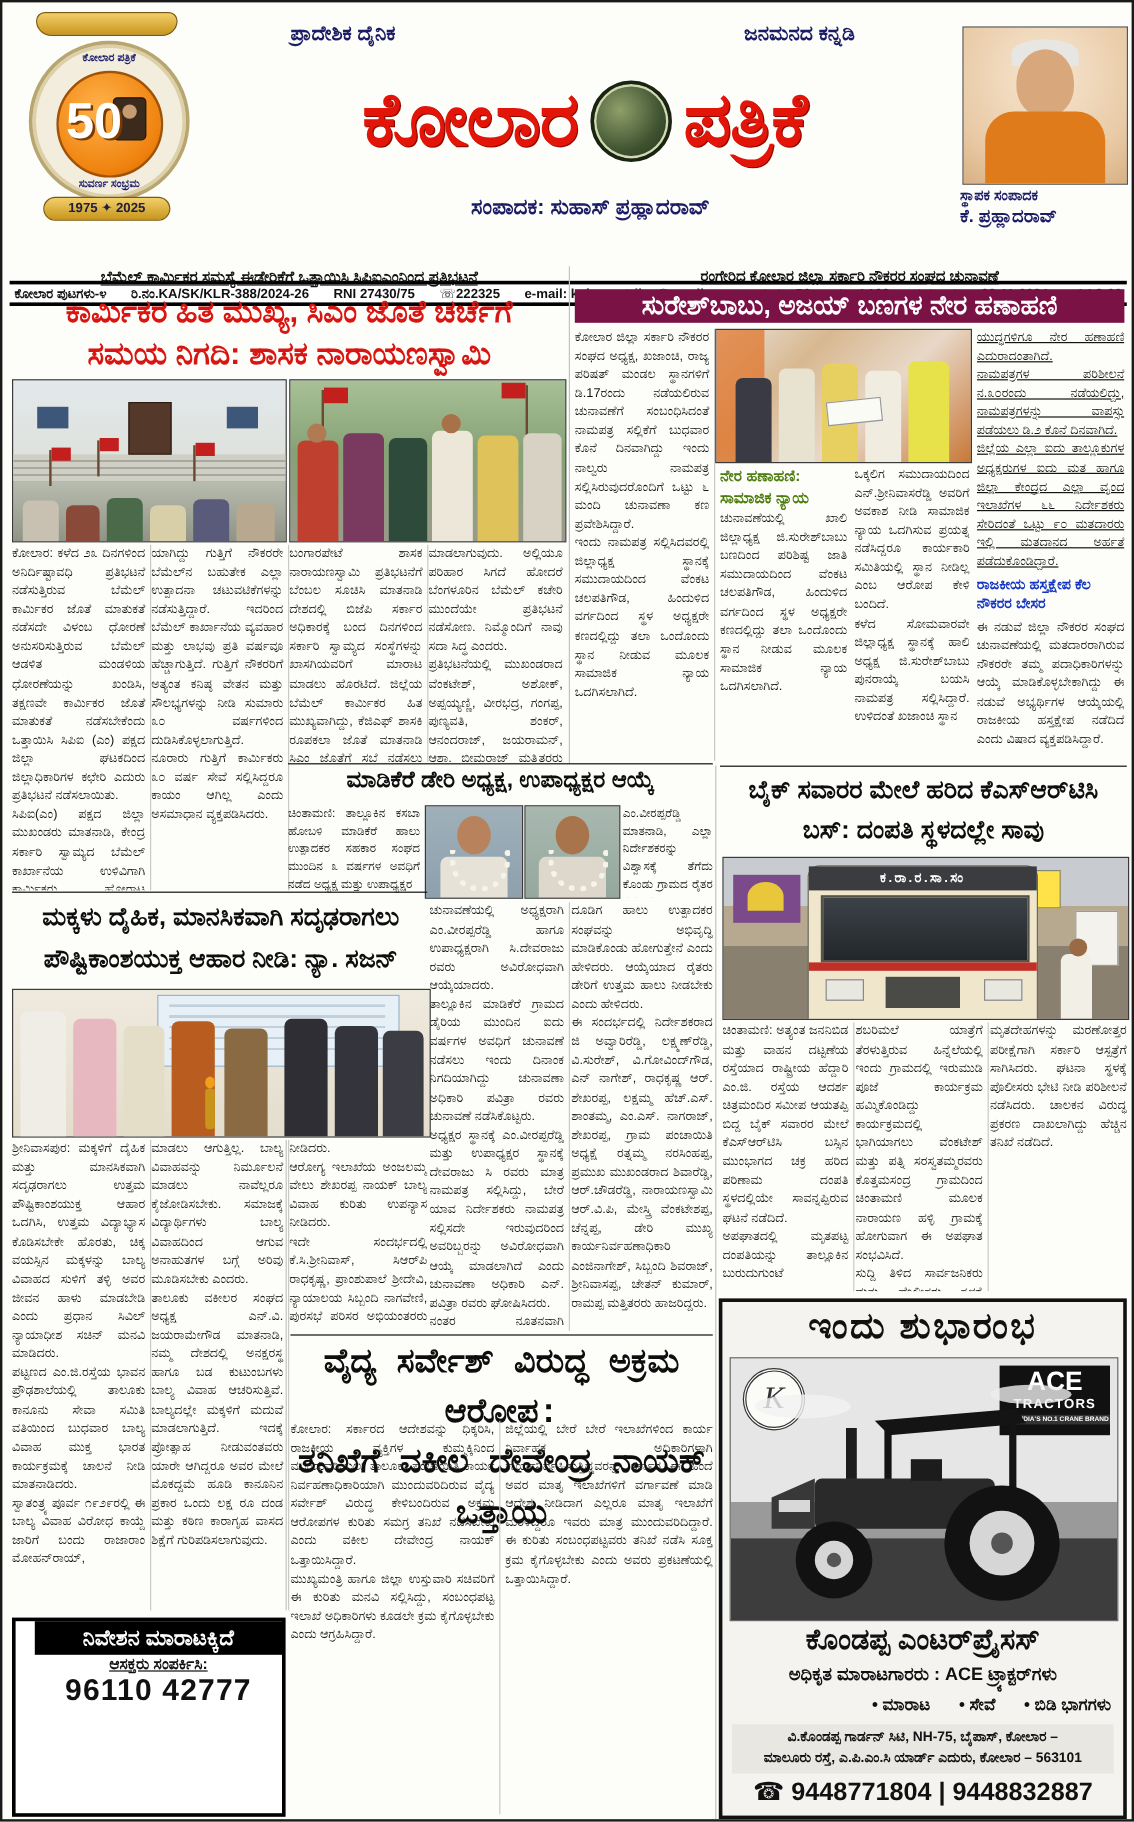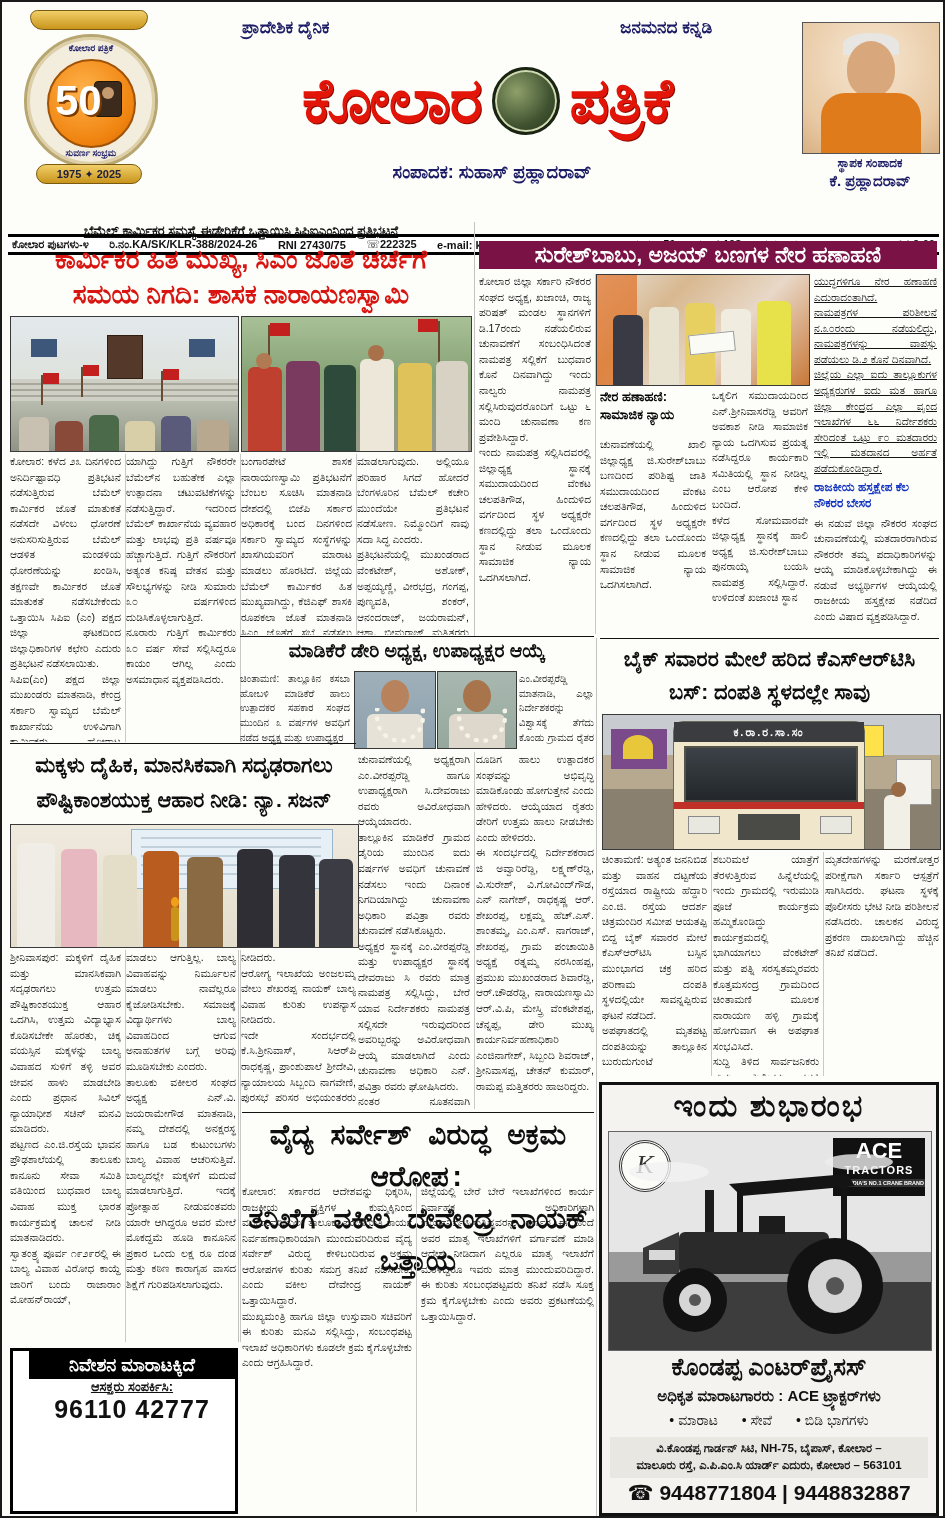--- a/index.html
+++ b/index.html
@@ -33,38 +33,38 @@
   .logo-face{position:absolute;right:12px;top:20px;width:26px;height:34px;background:#3c2b1d;
              border:1px solid #20150c;border-radius:4px;}
   .logo-face:before{content:"";display:block;width:12px;height:12px;border-radius:50%;
                     background:#c79b70;margin:5px auto 0;}
   
   .founder-photo{position:absolute;left:800px;top:20px;width:136px;height:130px;
                  border:1px solid #555;background:radial-gradient(circle at 50% 30%,#f7e7d2,#e8c9a4 70%,#d8b083);overflow:hidden;}
   .f-head{position:absolute;left:44px;top:18px;width:48px;height:56px;border-radius:50% 50% 45% 45%;background:#d8a87c;}
   .f-hair{position:absolute;left:40px;top:10px;width:56px;height:22px;border-radius:50% 50% 0 0;background:#e8e6e2;}
   .f-body{position:absolute;left:18px;top:70px;width:100px;height:60px;border-radius:24px 24px 0 0;background:#e07b1c;}
-  .founder-label{position:absolute;font-weight:bold;color:#1c1c66;text-align:center;}
+  .founder-label{position:absolute;font-weight:bold;color:#1c1c66;}
   
   .infobar{position:absolute;left:6px;top:196px;width:931px;height:21px;
            border-top:3px solid #000;border-bottom:3px solid #000;background:#fff;
            display:flex;align-items:center;justify-content:space-between;
            font-size:11px;font-weight:bold;padding:0 4px;box-sizing:border-box;white-space:nowrap;margin-top:36px;}
   
   .kicker{position:absolute;text-align:center;font-weight:bold;font-size:13px;
           text-decoration:underline;text-underline-offset:2px;}
   .hl{position:absolute;text-align:center;font-weight:bold;white-space:pre-line;}
   .hl-red{color:#d81510;font-size:26px;line-height:1.35;}
   .hl-band{background:#7a1245;color:#fff;font-size:22px;line-height:28px;height:28px;}
   .hl-blk{color:#0e0e0e;}
   .col{position:absolute;font-size:10.6px;line-height:1.47;text-align:justify;
        white-space:pre-line;color:#151515;overflow:hidden;}
   .rl{border-right:1px solid #c9c9c9;padding-right:4px;}
   .subhead-blue{color:#1436c0;font-weight:bold;font-size:12px;line-height:1.3;margin:4px 0;white-space:normal;}
-  .cap-maroon{color:#000000;font-weight:bold;font-size:13px;line-height:1.35;white-space:pre-line;margin-bottom:14px;}
+  .cap-maroon{color:#4d7c0f;font-weight:bold;font-size:13px;line-height:1.35;white-space:pre-line;margin-bottom:2px;}
   .hline{position:absolute;border-top:1.5px solid #111;}
   .vline{position:absolute;width:0;border-left:1px solid #c2c2c2;}
   
   .ph{position:absolute;border:1px solid #3a3a3a;overflow:hidden;background:#ddd;}
   .fig{position:absolute;border-radius:6px 6px 0 0;}
   .headc{position:absolute;border-radius:50%;}
   .flag{position:absolute;background:#c41f1f;}
   .pole{position:absolute;width:2px;background:#6a4a30;}
   .steps{position:absolute;left:0;right:0;background:repeating-linear-gradient(#cfcfc6 0 4px,#a8a89c 4px 6px);}
   .garland{position:absolute;border:5px dotted #f6f4e8;border-top:none;border-radius:0 0 40px 40px;}
@@ -80,21 +80,21 @@
   .ad-t-title{font-size:30px;font-weight:bold;text-align:center;margin-top:4px;letter-spacing:2px;}
   .ad-photo{position:absolute;left:6px;top:46px;width:322px;height:218px;overflow:hidden;
             background:linear-gradient(#e6e6e6 0 55%,#9a9a9a 55% 70%,#4f4f4f 70% 100%);border:1px solid #666;}
   .ace-box{position:absolute;right:6px;top:6px;width:92px;height:58px;background:#111;color:#fff;
            text-align:center;font-weight:bold;}
   .k-emblem{position:absolute;left:10px;top:8px;width:46px;height:46px;border-radius:50%;
             border:3px double #333;background:#fbfbf8;color:#333;text-align:center;
             font-family:"Liberation Serif","DejaVu Serif",serif;font-style:italic;font-size:26px;line-height:44px;}
   .ad-t-name{position:absolute;left:0;top:268px;width:100%;text-align:center;font-size:24px;font-weight:bold;}
   .ad-t-dealer{position:absolute;left:0;top:302px;width:100%;text-align:center;font-size:15px;font-weight:bold;}
-  .ad-t-bullets{position:absolute;left:0;top:327px;width:100%;text-align:center;font-size:14px;font-weight:normal;}
+  .ad-t-bullets{position:absolute;left:0;top:327px;width:100%;text-align:right;font-size:14px;font-weight:bold;}
   .ad-t-bullets span{margin:0 10px;}
   .ad-t-bullets span:before{content:"• ";}
   .ad-t-addr{position:absolute;left:8px;top:352px;width:318px;text-align:center;font-size:11.5px;
              font-weight:bold;white-space:pre-line;line-height:1.5;background:#e9e7e2;padding:3px 0;}
   .ad-t-phones{position:absolute;left:0;top:396px;width:100%;text-align:center;font-size:21px;font-weight:bold;}
 </style>
 </head>
 <body>
 
 <div id="page">
@@ -183,20 +183,21 @@
 
   <div class="col rl" style="left:8px;top:452px;width:111px;height:288px;">ಕೋಲಾರ: ಕಳೆದ ೨೩ ದಿನಗಳಿಂದ ಅನಿರ್ದಿಷ್ಟಾವಧಿ ಪ್ರತಿಭಟನೆ ನಡೆಸುತ್ತಿರುವ ಬೆಮೆಲ್ ಕಾರ್ಮಿಕರ ಜೊತೆ ಮಾತುಕತೆ ನಡೆಸದೇ ವಿಳಂಬ ಧೋರಣೆ ಅನುಸರಿಸುತ್ತಿರುವ ಬೆಮೆಲ್ ಆಡಳಿತ ಮಂಡಳಿಯ ಧೋರಣೆಯನ್ನು ಖಂಡಿಸಿ, ತಕ್ಷಣವೇ ಕಾರ್ಮಿಕರ ಜೊತೆ ಮಾತುಕತೆ ನಡೆಸಬೇಕೆಂದು ಒತ್ತಾಯಿಸಿ ಸಿಪಿಐ (ಎಂ) ಪಕ್ಷದ ಜಿಲ್ಲಾ ಘಟಕದಿಂದ ಜಿಲ್ಲಾಧಿಕಾರಿಗಳ ಕಛೇರಿ ಎದುರು ಪ್ರತಿಭಟನೆ ನಡೆಸಲಾಯಿತು.
 ಸಿಪಿಐ(ಎಂ) ಪಕ್ಷದ ಜಿಲ್ಲಾ ಮುಖಂಡರು ಮಾತನಾಡಿ, ಕೇಂದ್ರ ಸರ್ಕಾರಿ ಸ್ವಾಮ್ಯದ ಬೆಮೆಲ್ ಕಾರ್ಖಾನೆಯ ಉಳಿವಿಗಾಗಿ ಕಾರ್ಮಿಕರು ಹೋರಾಟ ನಡೆಸುತ್ತಿದ್ದಾರೆ ಎಂದರು.</div>
   <div class="col rl" style="left:124px;top:452px;width:110px;height:288px;">ಯಾಗಿದ್ದು ಗುತ್ತಿಗೆ ನೌಕರರೇ ಬೆಮೆಲ್‌ನ ಬಹುತೇಕ ಎಲ್ಲಾ ಉತ್ಪಾದನಾ ಚಟುವಟಿಕೆಗಳನ್ನು ನಡೆಸುತ್ತಿದ್ದಾರೆ. ಇದರಿಂದ ಬೆಮೆಲ್ ಕಾರ್ಖಾನೆಯ ವ್ಯವಹಾರ ಮತ್ತು ಲಾಭವು ಪ್ರತಿ ವರ್ಷವೂ ಹೆಚ್ಚಾಗುತ್ತಿದೆ. ಗುತ್ತಿಗೆ ನೌಕರರಿಗೆ ಅತ್ಯಂತ ಕನಿಷ್ಠ ವೇತನ ಮತ್ತು ಸೌಲಭ್ಯಗಳನ್ನು ನೀಡಿ ಸುಮಾರು ೩೦ ವರ್ಷಗಳಿಂದ ದುಡಿಸಿಕೊಳ್ಳಲಾಗುತ್ತಿದೆ. ನೂರಾರು ಗುತ್ತಿಗೆ ಕಾರ್ಮಿಕರು ೩೦ ವರ್ಷ ಸೇವೆ ಸಲ್ಲಿಸಿದ್ದರೂ ಕಾಯಂ ಆಗಿಲ್ಲ ಎಂದು ಅಸಮಾಧಾನ ವ್ಯಕ್ತಪಡಿಸಿದರು.</div>
   <div class="col rl" style="left:239px;top:452px;width:111px;height:181px;">ಬಂಗಾರಪೇಟೆ ಶಾಸಕ ನಾರಾಯಣಸ್ವಾಮಿ ಪ್ರತಿಭಟನೆಗೆ ಬೆಂಬಲ ಸೂಚಿಸಿ ಮಾತನಾಡಿ ದೇಶದಲ್ಲಿ ಬಿಜೆಪಿ ಸರ್ಕಾರ ಅಧಿಕಾರಕ್ಕೆ ಬಂದ ದಿನಗಳಿಂದ ಸರ್ಕಾರಿ ಸ್ವಾಮ್ಯದ ಸಂಸ್ಥೆಗಳನ್ನು ಖಾಸಗಿಯವರಿಗೆ ಮಾರಾಟ ಮಾಡಲು ಹೊರಟಿದೆ. ಜಿಲ್ಲೆಯ ಬೆಮೆಲ್ ಕಾರ್ಮಿಕರ ಹಿತ ಮುಖ್ಯವಾಗಿದ್ದು, ಕೆಜಿಎಫ್ ಶಾಸಕಿ ರೂಪಕಲಾ ಜೊತೆ ಮಾತನಾಡಿ ಸಿಎಂ ಜೊತೆಗೆ ಸಭೆ ನಡೆಸಲು ಸಮಯ ನಿಗದಿ</div>
   <div class="col" style="left:355px;top:452px;width:112px;height:181px;">ಮಾಡಲಾಗುವುದು. ಅಲ್ಲಿಯೂ ಪರಿಹಾರ ಸಿಗದೆ ಹೋದರೆ ಬೆಂಗಳೂರಿನ ಬೆಮೆಲ್ ಕಚೇರಿ ಮುಂದೆಯೇ ಪ್ರತಿಭಟನೆ ನಡೆಸೋಣ. ನಿಮ್ಮೊಂದಿಗೆ ನಾವು ಸದಾ ಸಿದ್ಧ ಎಂದರು.
 ಪ್ರತಿಭಟನೆಯಲ್ಲಿ ಮುಖಂಡರಾದ ವೆಂಕಟೇಶ್, ಅಶೋಕ್, ಅಪ್ಪಯ್ಯಣ್ಣಿ, ವೀರಭದ್ರ, ಗಂಗಪ್ಪ, ಪುಣ್ಯವತಿ, ಶಂಕರ್, ಆನಂದರಾಜ್, ಜಯರಾಮನ್, ಆಶಾ, ಭೀಮರಾಜ್ ಮತ್ತಿತರರು ಭಾಗವಹಿಸಿದ್ದರು.</div>
 
   <div class="vline" style="left:472px;top:220px;height:414px;"></div>
 
+  <div class="kicker" style="left:477px;top:221px;width:458px;font-size:12.5px;">ರಂಗೇರಿದ ಕೋಲಾರ ಜಿಲ್ಲಾ ಸರ್ಕಾರಿ ನೌಕರರ ಸಂಘದ ಚುನಾವಣೆ</div>
   <div class="hl hl-band" style="left:477px;top:239px;width:458px;">ಸುರೇಶ್‌ಬಾಬು, ಅಜಯ್ ಬಣಗಳ ನೇರ ಹಣಾಹಣಿ</div>
 
   <div class="col rl" style="left:477px;top:272px;width:112px;height:360px;">ಕೋಲಾರ ಜಿಲ್ಲಾ ಸರ್ಕಾರಿ ನೌಕರರ ಸಂಘದ ಅಧ್ಯಕ್ಷ, ಖಜಾಂಚಿ, ರಾಜ್ಯ ಪರಿಷತ್ ಮಂಡಲ ಸ್ಥಾನಗಳಿಗೆ ಡಿ.17ರಂದು ನಡೆಯಲಿರುವ ಚುನಾವಣೆಗೆ ಸಂಬಂಧಿಸಿದಂತೆ ನಾಮಪತ್ರ ಸಲ್ಲಿಕೆಗೆ ಬುಧವಾರ ಕೊನೆ ದಿನವಾಗಿದ್ದು ಇಂದು ನಾಲ್ವರು ನಾಮಪತ್ರ ಸಲ್ಲಿಸಿರುವುದರೊಂದಿಗೆ ಒಟ್ಟು ೬ ಮಂದಿ ಚುನಾವಣಾ ಕಣ ಪ್ರವೇಶಿಸಿದ್ದಾರೆ.
 ಇಂದು ನಾಮಪತ್ರ ಸಲ್ಲಿಸಿದವರಲ್ಲಿ ಜಿಲ್ಲಾಧ್ಯಕ್ಷ ಸ್ಥಾನಕ್ಕೆ ಸಮುದಾಯದಿಂದ ವೆಂಕಟ ಚಲಪತಿಗೌಡ, ಹಿಂದುಳಿದ ವರ್ಗದಿಂದ ಸ್ಥಳ ಅಧ್ಯಕ್ಷರೇ ಕಣದಲ್ಲಿದ್ದು ತಲಾ ಒಂದೊಂದು ಸ್ಥಾನ ನೀಡುವ ಮೂಲಕ ಸಾಮಾಜಿಕ ನ್ಯಾಯ ಒದಗಿಸಲಾಗಿದೆ.</div>
 
   <div class="ph" style="left:594px;top:272px;width:212px;height:110px;background:linear-gradient(135deg,#e8e2da 0%,#d8b890 30%,#e8d8c8 60%,#c87838 100%);">
     <div class="abs" style="left:0;top:0;width:40px;height:110px;background:#e06818;opacity:.65;"></div>
     <div class="fig" style="left:16px;bottom:0;width:30px;height:70px;background:#3a3a44;"></div>
     <div class="fig" style="left:52px;bottom:0;width:30px;height:78px;background:#e8e2d0;"></div>
     <div class="fig" style="left:88px;bottom:0;width:30px;height:82px;background:#e8d060;"></div>

